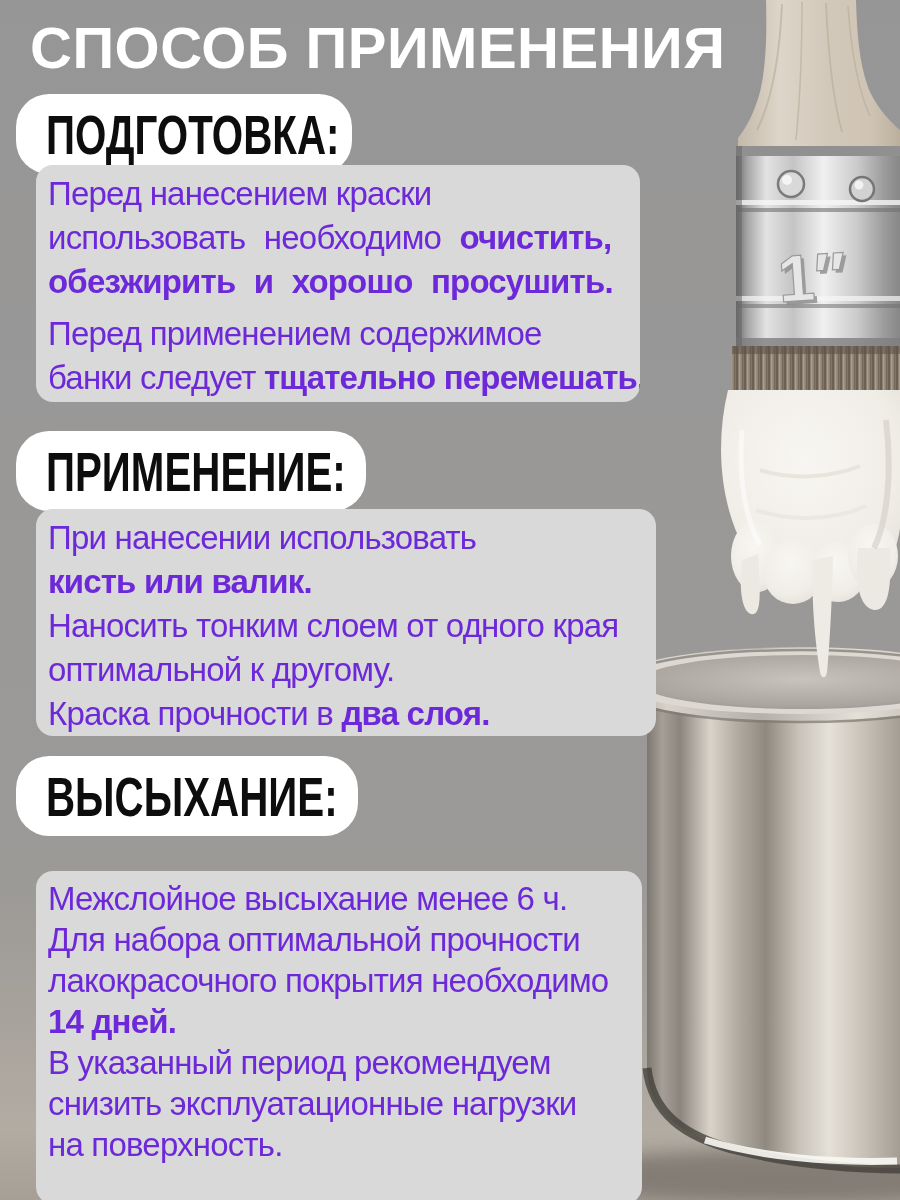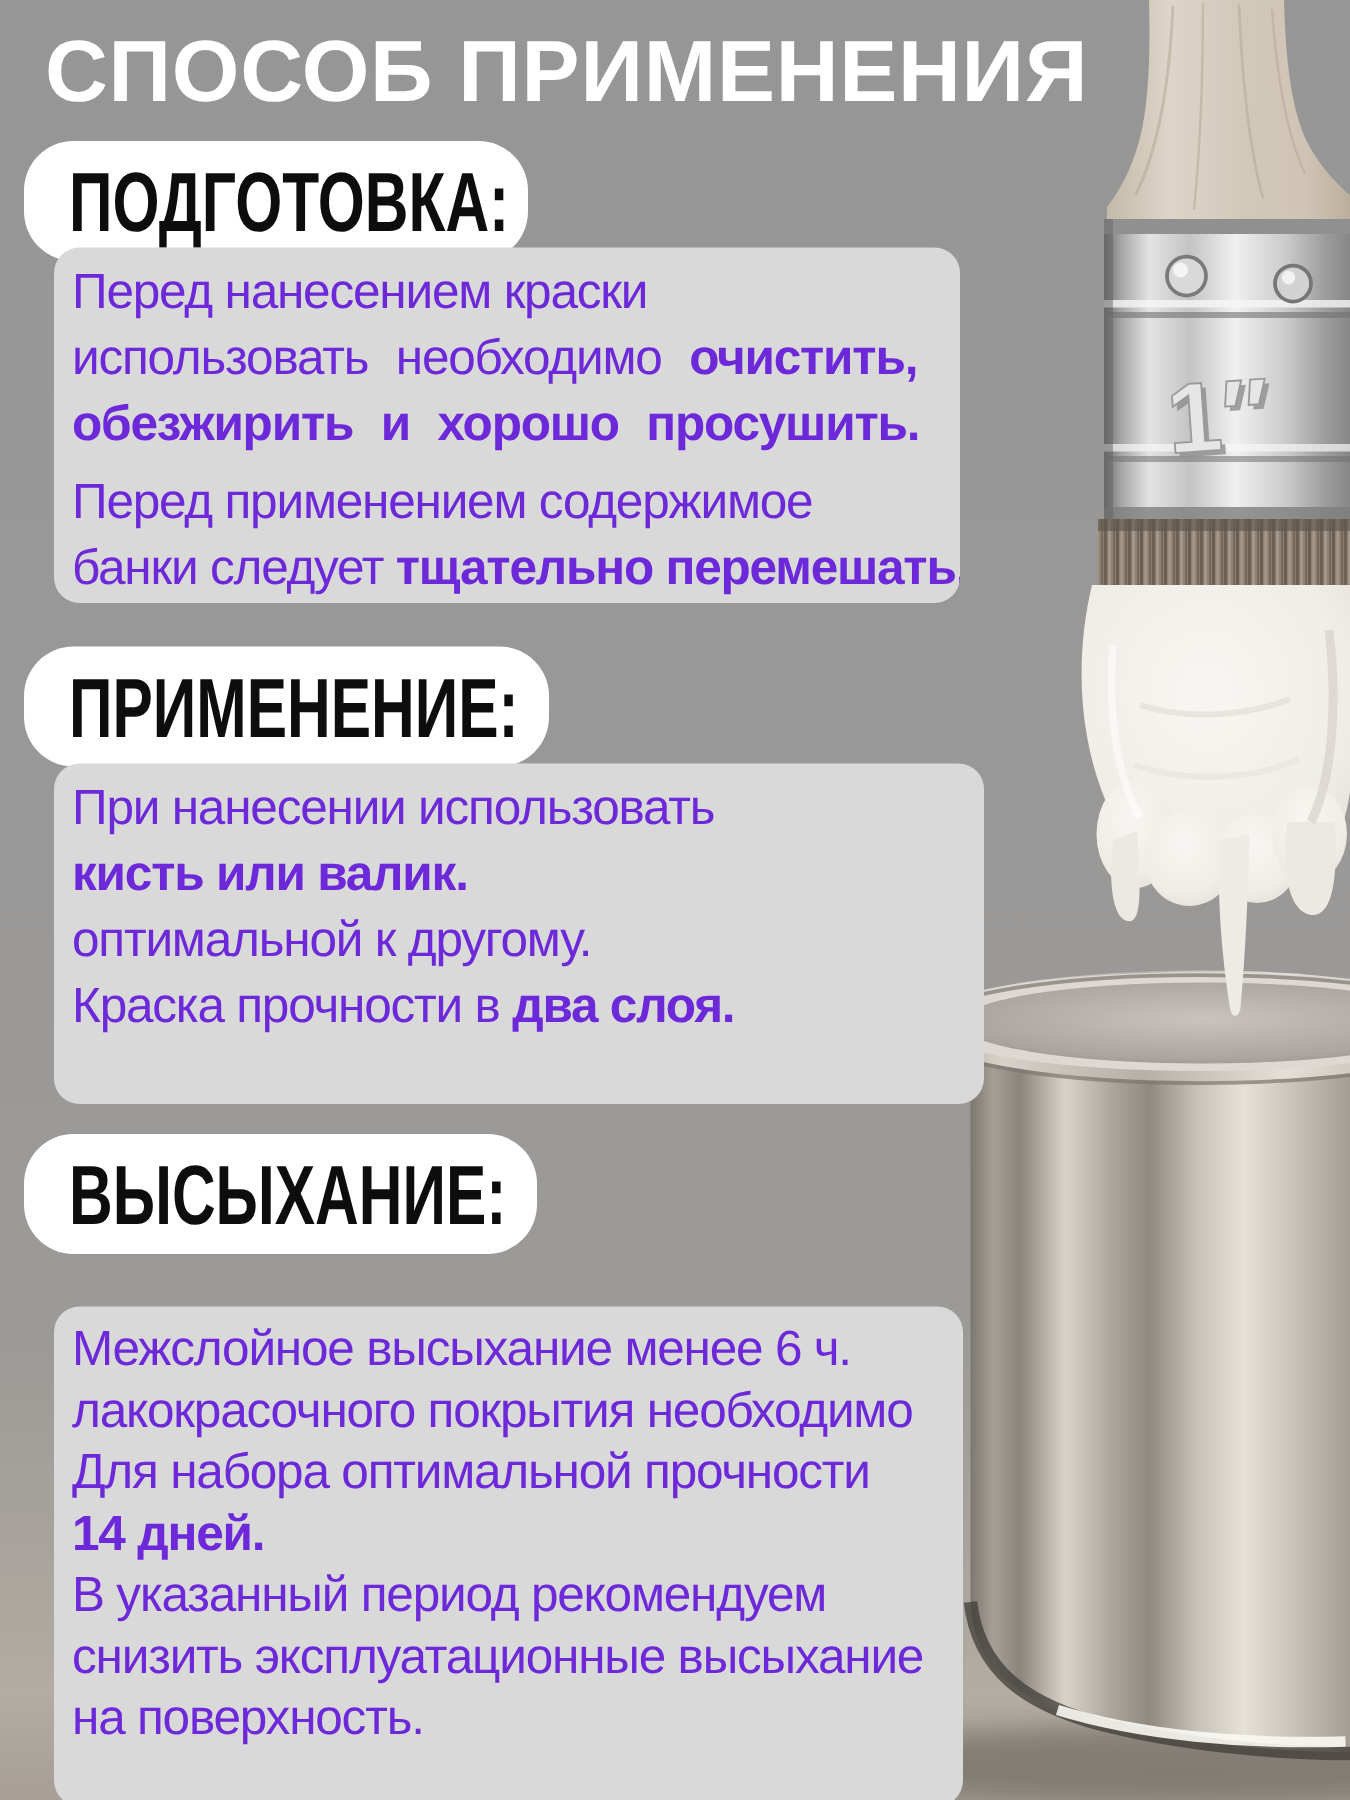--- a/index.html
+++ b/index.html
@@ -178,33 +178,34 @@
       </div>
   </section>
 
   <section class="sec s1">
     <div class="pill">
       <span class="pill-text">ПРИМЕНЕНИЕ:</span>
     </div>
     <div class="block">
         <div class="line"><span>При нанесении использовать</span></div>
         <div class="line"><span class="b">кисть или валик.</span></div>
+        <div class="line"><span>Наносить тонким слоем от одного края</span></div>
         <div class="line"><span>оптимальной к другому.</span></div>
         <div class="line"><span>Краска прочности в </span><span class="b">два слоя.</span></div>
       </div>
   </section>
 
   <section class="sec s2">
     <div class="pill">
       <span class="pill-text">ВЫСЫХАНИЕ:</span>
     </div>
     <div class="block">
         <div class="line"><span>Межслойное высыхание менее 6 ч.</span></div>
+        <div class="line"><span>Для набора оптимальной прочности</span></div>
         <div class="line"><span>лакокрасочного покрытия необходимо</span></div>
-        <div class="line"><span>Для набора оптимальной прочности</span></div>
         <div class="line"><span class="b">14 дней.</span></div>
         <div class="line"><span>В указанный период рекомендуем</span></div>
-        <div class="line"><span>снизить эксплуатационные высыхание</span></div>
+        <div class="line"><span>снизить эксплуатационные нагрузки</span></div>
         <div class="line"><span>на поверхность.</span></div>
       </div>
   </section>
 
 </div>
 
 </body></html>

